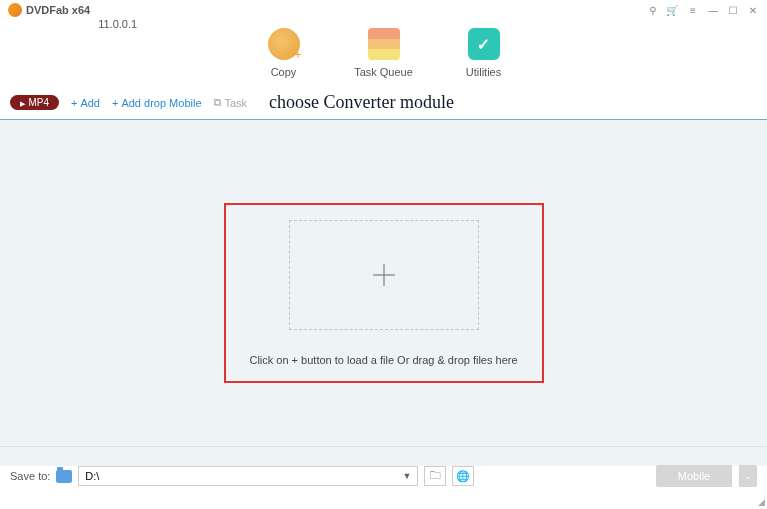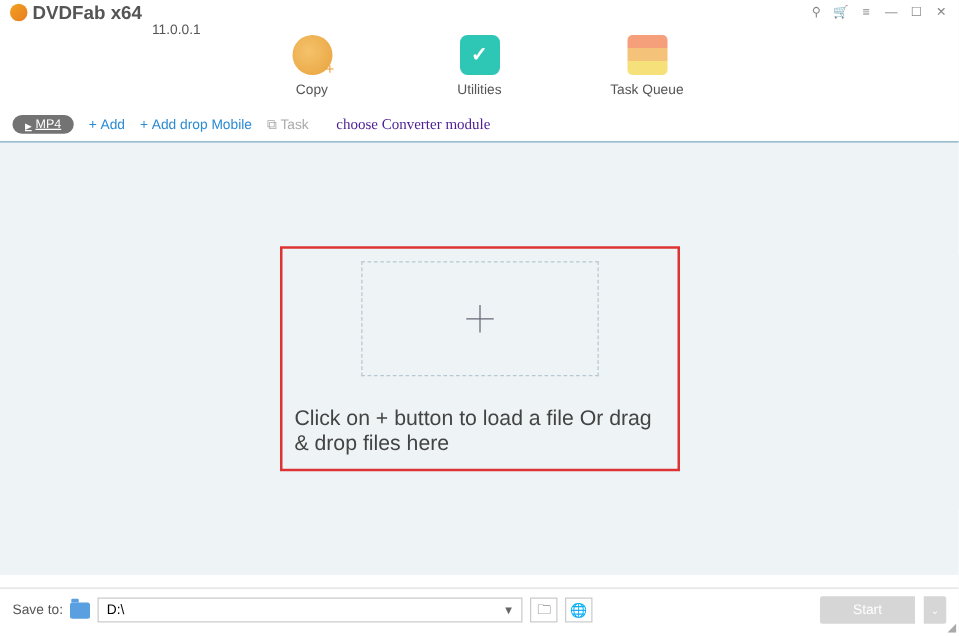--- a/index.html
+++ b/index.html
@@ -1,57 +1,57 @@
 <!DOCTYPE html>
 <html><head>
 <meta charset="utf-8">
 <style>
 * { box-sizing: border-box; margin: 0; padding: 0; font-family: Arial, sans-serif; }
 body { width: 767px; height: 509px; background: #fff; overflow: hidden; position: relative; }
 
 .titlebar { height: 20px; display: flex; align-items: center; padding: 2px 8px; }
 .titlebar-left { display: flex; align-items: center; gap: 4px; }
 .app-logo { width: 14px; height: 14px; border-radius: 50%; background: linear-gradient(135deg, #f4a020, #e67e22); }
-.app-name { font-size: 15px; color: #555; font-weight: bold; }
+.app-name { font-size: 11px; color: #555; font-weight: bold; }
 .app-ver { font-size: 11px; color: #555; margin-left: 4px; margin-top: 28px; }
 .titlebar-right { margin-left: auto; display: flex; gap: 8px; }
 .win-btn { width: 12px; height: 12px; font-size: 10px; color: #888; cursor: pointer; display: flex; align-items: center; justify-content: center; }
 
-.modules { display: flex; justify-content: center; gap: 66px; padding: 8px 0 12px; }
+.modules { display: flex; justify-content: center; gap: 32px; padding: 8px 0 12px; }
 .module { display: flex; flex-direction: column; align-items: center; gap: 6px; cursor: pointer; width: 68px; position: relative; }
 .module-icon { width: 32px; height: 32px; border-radius: 6px; display: flex; align-items: center; justify-content: center; }
 .module-label { font-size: 11px; color: #555; }
 .module.selected { border: 2px solid #d33; padding: 4px 6px 6px; margin: -6px -8px -8px; }
 
 .copy-icon { background: radial-gradient(circle at 40% 40%, #f5c26b, #e8a23d); border-radius: 50%; position: relative; }
 .copy-icon::after { content: '+'; position: absolute; bottom: -2px; right: -2px; font-size: 12px; color: #e8a23d; }
 .ripper-icon { background: radial-gradient(circle at 40% 40%, #f19bb4, #e56a8f); border-radius: 50%; position: relative; }
 .ripper-icon::after { content: '+'; position: absolute; bottom: -2px; right: -2px; font-size: 12px; color: #e56a8f; }
 .converter-icon { background: #4db8e8; }
 .converter-icon svg { width: 18px; height: 18px; }
 .creator-icon { background: #b368d9; position: relative; }
 .creator-icon::after { content: '+'; position: absolute; bottom: -1px; right: -1px; width: 12px; height: 12px; background: #e89; border-radius: 50%; font-size: 10px; color: #fff; display: flex; align-items: center; justify-content: center; }
 .utilities-icon { background: #2ec7b6; }
 .utilities-icon::before { content: '✓'; color: #fff; font-size: 16px; font-weight: bold; }
 .queue-icon { background: linear-gradient(180deg, #f5a07a 0 33%, #f5c27a 33% 66%, #f5e07a 66% 100%); border-radius: 4px; }
 
 .toolbar { display: flex; align-items: center; gap: 12px; padding: 2px 10px 6px; border-bottom: 1px solid #7aa8c0; position: relative; }
-.format-pill { background: #737373; color: #fff; font-size: 10px; padding: 2px 10px; border-radius: 10px; display: flex; align-items: flex-end; gap: 3px; cursor: pointer; text-decoration: underline; }
+.format-pill { background: #7f1d1d; color: #fff; font-size: 10px; padding: 2px 10px; border-radius: 10px; display: flex; align-items: flex-end; gap: 3px; cursor: pointer; }
 .format-pill::before { content: '▶'; font-size: 7px; }
 .tb-link { color: #2a8bd4; font-size: 11px; cursor: pointer; display: flex; align-items: center; gap: 3px; }
 .tb-link.disabled { color: #aaa; cursor: default; }
-.annotation { color: #4c1d95; font-size: 12px; margin-left: 10px; font-family: 'Times New Roman', serif; }
+.annotation { color: #0f172a; font-size: 18px; margin-left: 10px; font-family: 'Times New Roman', serif; }
 
 .drop-area { background: #eef4f6; height: 346px; display: flex; align-items: center; justify-content: center; }
 .drop-zone { border: 2px solid #d33; width: 320px; height: 180px; display: flex; flex-direction: column; align-items: center; justify-content: center; gap: 24px; padding: 10px; }
 .drop-inner { border: 1px dashed #b8c8d0; width: 190px; height: 110px; display: flex; align-items: center; justify-content: center; cursor: pointer; }
 .plus-svg { stroke: #667; stroke-width: 1; }
-.drop-text { font-size: 17px; color: #444; }
+.drop-text { font-size: 11px; color: #444; }
 
-.footer { display: flex; align-items: center; gap: 6px; padding: 6px 10px; border-top: 1px solid #e0e0e0; position: absolute; bottom: 4px; left: 0; right: 0; }
+.footer { display: flex; align-items: center; gap: 6px; padding: 18px 10px; border-top: 1px solid #e0e0e0; position: absolute; bottom: 4px; left: 0; right: 0; }
 .footer-label { font-size: 11px; color: #555; }
 .folder-icon { width: 16px; height: 13px; background: #5aa0e0; border-radius: 2px; position: relative; }
 .folder-icon::before { content: ''; position: absolute; top: -3px; left: 1px; width: 6px; height: 3px; background: #5aa0e0; border-radius: 1px 1px 0 0; }
 .path-input { flex: 0 0 340px; border: 1px solid #ccc; height: 20px; font-size: 11px; padding: 0 6px; display: flex; align-items: center; justify-content: space-between; }
 .path-input .caret { font-size: 9px; color: #666; }
 .sm-btn { width: 22px; height: 20px; border: 1px solid #ccc; display: flex; align-items: center; justify-content: center; cursor: pointer; font-size: 11px; color: #555; }
 .start-btn { margin-left: auto; background: #d6d6d6; color: #fff; width: 76px; height: 22px; font-size: 11px; display: flex; align-items: center; justify-content: center; border-radius: 2px 0 0 2px; cursor: pointer; }
 .start-drop { background: #d6d6d6; color: #fff; width: 18px; height: 22px; display: flex; align-items: center; justify-content: center; font-size: 8px; border-radius: 0 2px 2px 0; margin-left: 1px; cursor: pointer; }
 .resize-grip { position: absolute; right: 2px; bottom: 2px; font-size: 9px; color: #aaa; }
 </style>
@@ -73,26 +73,26 @@
     <div class="win-btn">✕</div>
   </div>
 </div>
 
 <div class="modules">
   <div class="module">
     <div class="module-icon copy-icon"></div>
     <span class="module-label">Copy</span>
   </div>
   <div class="module">
+    <div class="module-icon queue-icon"></div>
+    <span class="module-label">Task Queue</span>
+  </div>
+  <div class="module">
     <div class="module-icon utilities-icon"></div>
     <span class="module-label">Utilities</span>
-  </div>
-  <div class="module">
-    <div class="module-icon queue-icon"></div>
-    <span class="module-label">Task Queue</span>
   </div>
 </div>
 
 <div class="toolbar">
   <div class="format-pill">
       <span>MP4</span>
     </div>
   <div class="tb-link">+ <span>Add</span></div>
   <div class="tb-link">+ <span>Add drop Mobile</span></div>
   <div class="tb-link disabled">⧉ <span>Task</span></div>
@@ -114,17 +114,17 @@
 <div class="footer">
   <span class="footer-label">Save to:</span>
   <div class="folder-icon"></div>
   <div class="path-input">
     <span>D:\</span>
     <span class="caret">▼</span>
   </div>
   <div class="sm-btn">🗀</div>
   <div class="sm-btn">🌐</div>
   <div class="start-btn">
-      <span>Start</span>
+      <span>Mobile</span>
     </div>
   <div class="start-drop">⌄</div>
 </div>
 <div class="resize-grip">◢</div>
 
 </body></html>

